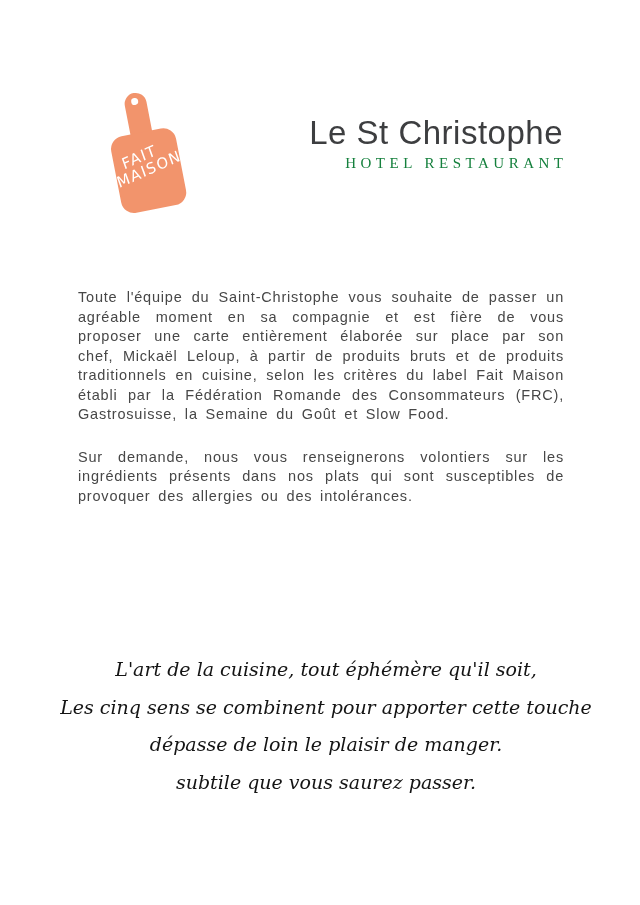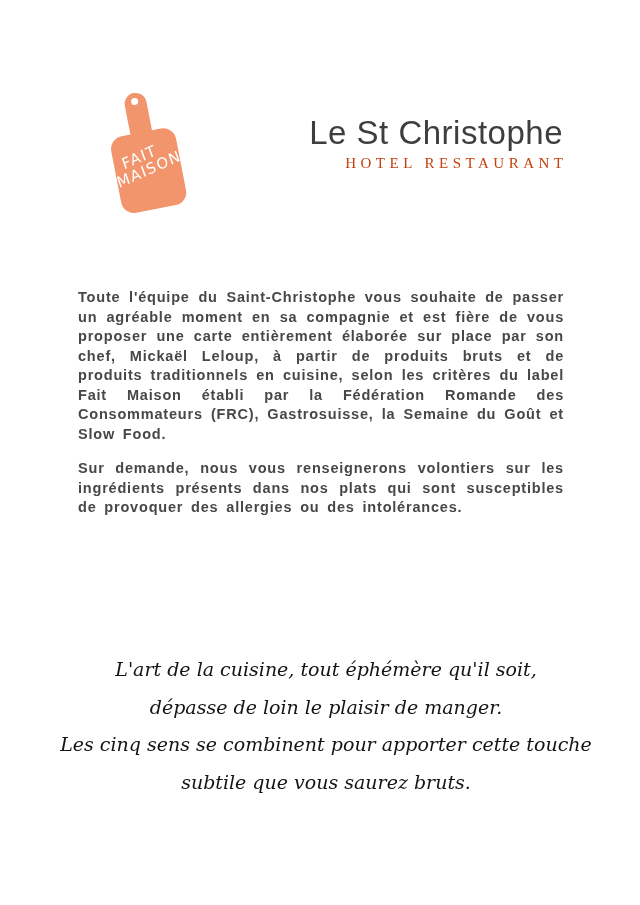--- a/index.html
+++ b/index.html
@@ -73,43 +73,42 @@
   .brand-title {
     font-size: 33px;
     color: #3d3e40;
     letter-spacing: 0.5px;
     line-height: 34px;
   }
   .brand-sub {
     margin-top: 5px;
     font-family: "Liberation Serif", serif;
     font-size: 15px;
-    color: #c2410c;
+    color: #15803d;
     letter-spacing: 4.5px;
     margin-right: -4.5px;
   }
 
   
   .content {
     position: absolute;
     left: 78px;
     top: 288px;
     width: 486px;
     color: #474747;
     font-size: 14.5px;
     line-height: 19.5px;
   }
   .content p { margin: 0; }
   .para {
     text-align: justify;
     letter-spacing: 0.8px;
     word-spacing: 3px;
-    font-weight: bold;
   }
-  .para.p2 { margin-top: 15px; }
+  .para.p2 { margin-top: 23px; }
   .closing {
     margin-top: 53px;
     letter-spacing: 0.8px;
   }
 
   
   .quote {
     position: absolute;
     left: 0;
     right: 0;
@@ -144,18 +143,18 @@
     <div class="brand-sub">HOTEL RESTAURANT</div>
   </div>
 
   <div class="content">
     <p class="para">Toute l'équipe du Saint-Christophe vous souhaite de passer un agréable moment en sa compagnie et est fière de vous proposer une carte entièrement élaborée sur place par son chef, Mickaël Leloup, à partir de produits bruts et de produits traditionnels en cuisine, selon les critères du label Fait Maison établi par la Fédération Romande des Consommateurs (FRC), Gastrosuisse, la Semaine du Goût et Slow Food.</p>
     <p class="para p2">Sur demande, nous vous renseignerons volontiers sur les ingrédients présents dans nos plats qui sont susceptibles de provoquer des allergies ou des intolérances.</p>
   </div>
 
   <div class="quote">
     <div>L'art de la cuisine, tout éphémère qu'il soit,</div>
+    <div>Les cinq sens se combinent pour apporter cette touche</div>
     <div>dépasse de loin le plaisir de manger.</div>
-    <div>Les cinq sens se combinent pour apporter cette touche</div>
-    <div>subtile que vous saurez bruts.</div>
+    <div>subtile que vous saurez passer.</div>
   </div>
 
 </div>
 
 </body></html>

